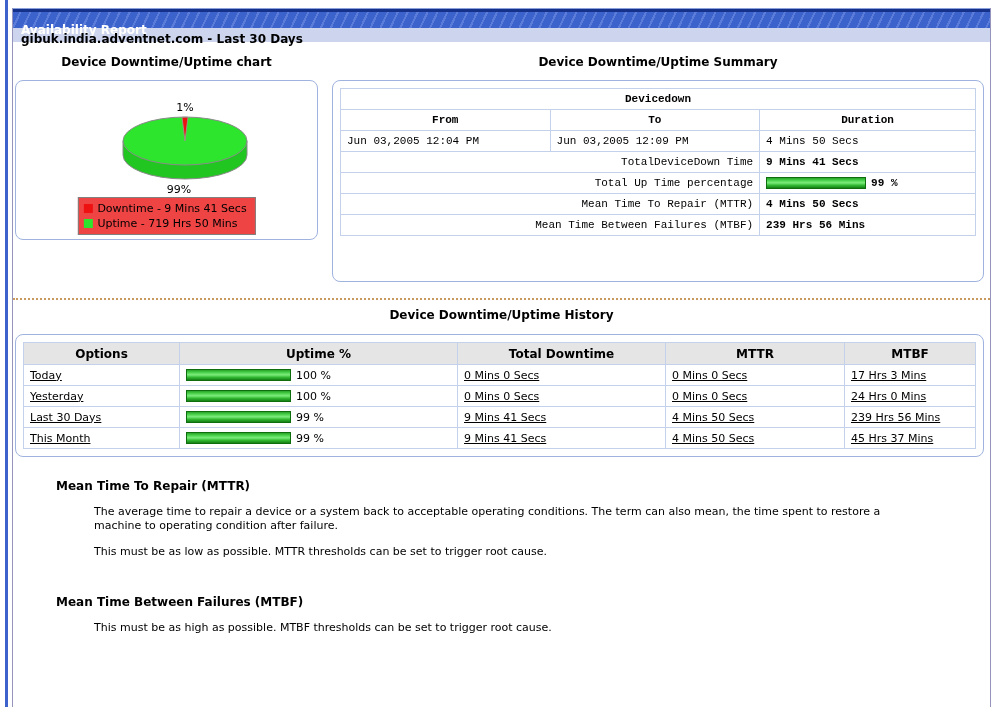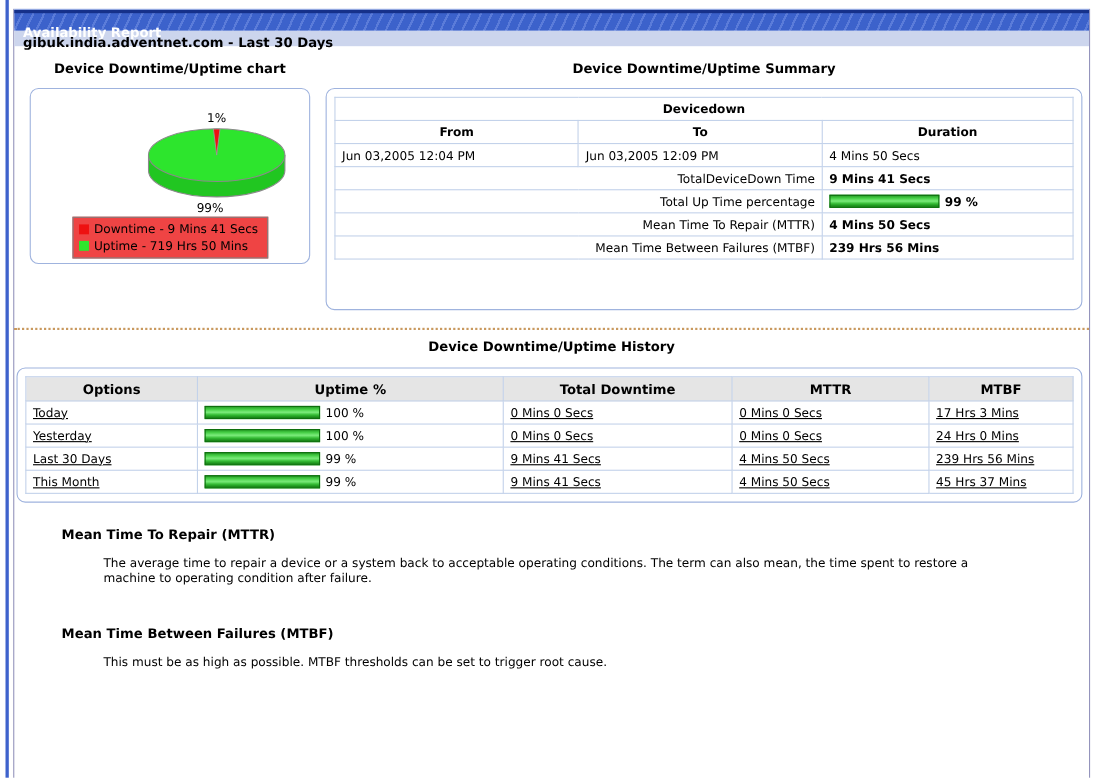--- a/index.html
+++ b/index.html
@@ -21,35 +21,35 @@
     background-image:
       linear-gradient(#16318a,#16318a),
       repeating-linear-gradient(115deg,#3c62cb 0 7px,#5b7cd9 7px 9px);
     background-size:100% 3px,auto; background-repeat:no-repeat,repeat;
   }
   .subtitle-bar {
     height:14px; line-height:22px; background:#ccd5ed; font-weight:bold; font-size:12px; padding-left:8px;
   }
   
   .top-section { display:flex; padding:8px 4px 0 2px; }
-  .chart-col { width:267px; flex:none;padding-left:12px; }
+  .chart-col { width:303px; flex:none; }
   .summary-col { flex:1; margin-left:14px; margin-right:2px; }
   .section-title { text-align:center; font-weight:bold; font-size:12px; margin:5px 0 11px 0; }
   .panel { border:1px solid #9fb3de; border-radius:8px; background:#fff; }
   .chart-panel { height:160px; position:relative; padding-top:2px; }
   .summary-panel { padding:7px; min-height:202px; }
   
   table { border-collapse:collapse; width:100%; }
   .summary-table, .history-table { border:1px solid #b3c4e6; }
   .summary-table th, .summary-table td, .history-table th, .history-table td {
     border:1px solid #c3d2ea; padding:3px 6px; font-size:11px;
   }
   .devicedown-header { background:#d3def2; text-align:center; font-weight:bold; font-size:12px; height:24px; }
   .summary-colhead { background:#e9f2f9; text-align:center; font-weight:bold; font-size:12px; height:23px; }
-  .summary-table td { height:21px; background:#fff; }
+  .summary-table td { height:21px; background:#fff;font-family:Liberation Mono, monospace; }
   .stat-label { background:#e7edf8; text-align:right; padding-right:8px; }
   .stat-value { font-weight:bold; }
   
   .divider { border-top:2px dotted #c9995f; margin:16px 0 6px 0; }
   .history-title { text-align:center; font-weight:bold; font-size:12px; margin:8px 0 12px 0; }
   .history-panel { margin:0 6px 0 2px; padding:7px; }
   .history-table th { background:#e5e5e5; font-weight:bold; font-size:12px; height:22px; text-align:center; }
   .history-table td { height:21px; background:#fff; }
   a.plain-link { color:#000; text-decoration:underline; }
   
@@ -207,18 +207,19 @@
           <td><a href="#" class="plain-link">4 Mins 50 Secs</a></td>
           <td><a href="#" class="plain-link">45 Hrs 37 Mins</a></td>
         </tr>
       </tbody>
     </table>
   </div>
 
   <div class="glossary">
     <div class="glossary-heading">Mean Time To Repair (MTTR)</div>
     <p class="glossary-text">The average time to repair a device or a system back to acceptable operating conditions. The term can also mean, the time spent to restore a machine to operating condition after failure.</p>
+    <p class="glossary-text">This must be as low as possible. MTTR thresholds can be set to trigger root cause.</p>
     <div class="glossary-gap"></div>
     <div class="glossary-heading">Mean Time Between Failures (MTBF)</div>
     <p class="glossary-text">This must be as high as possible. MTBF thresholds can be set to trigger root cause.</p>
   </div>
 
 </div>
 
 </body></html>

